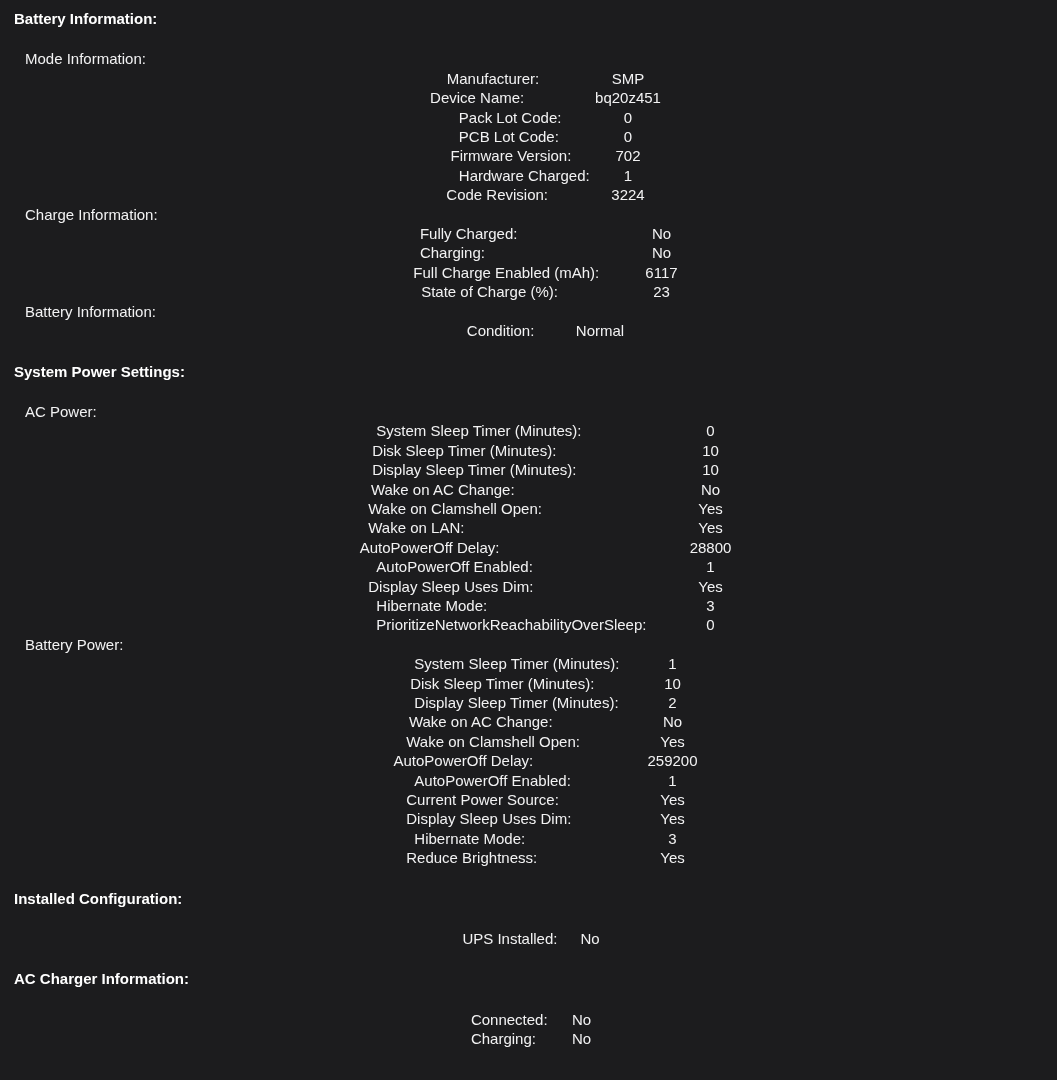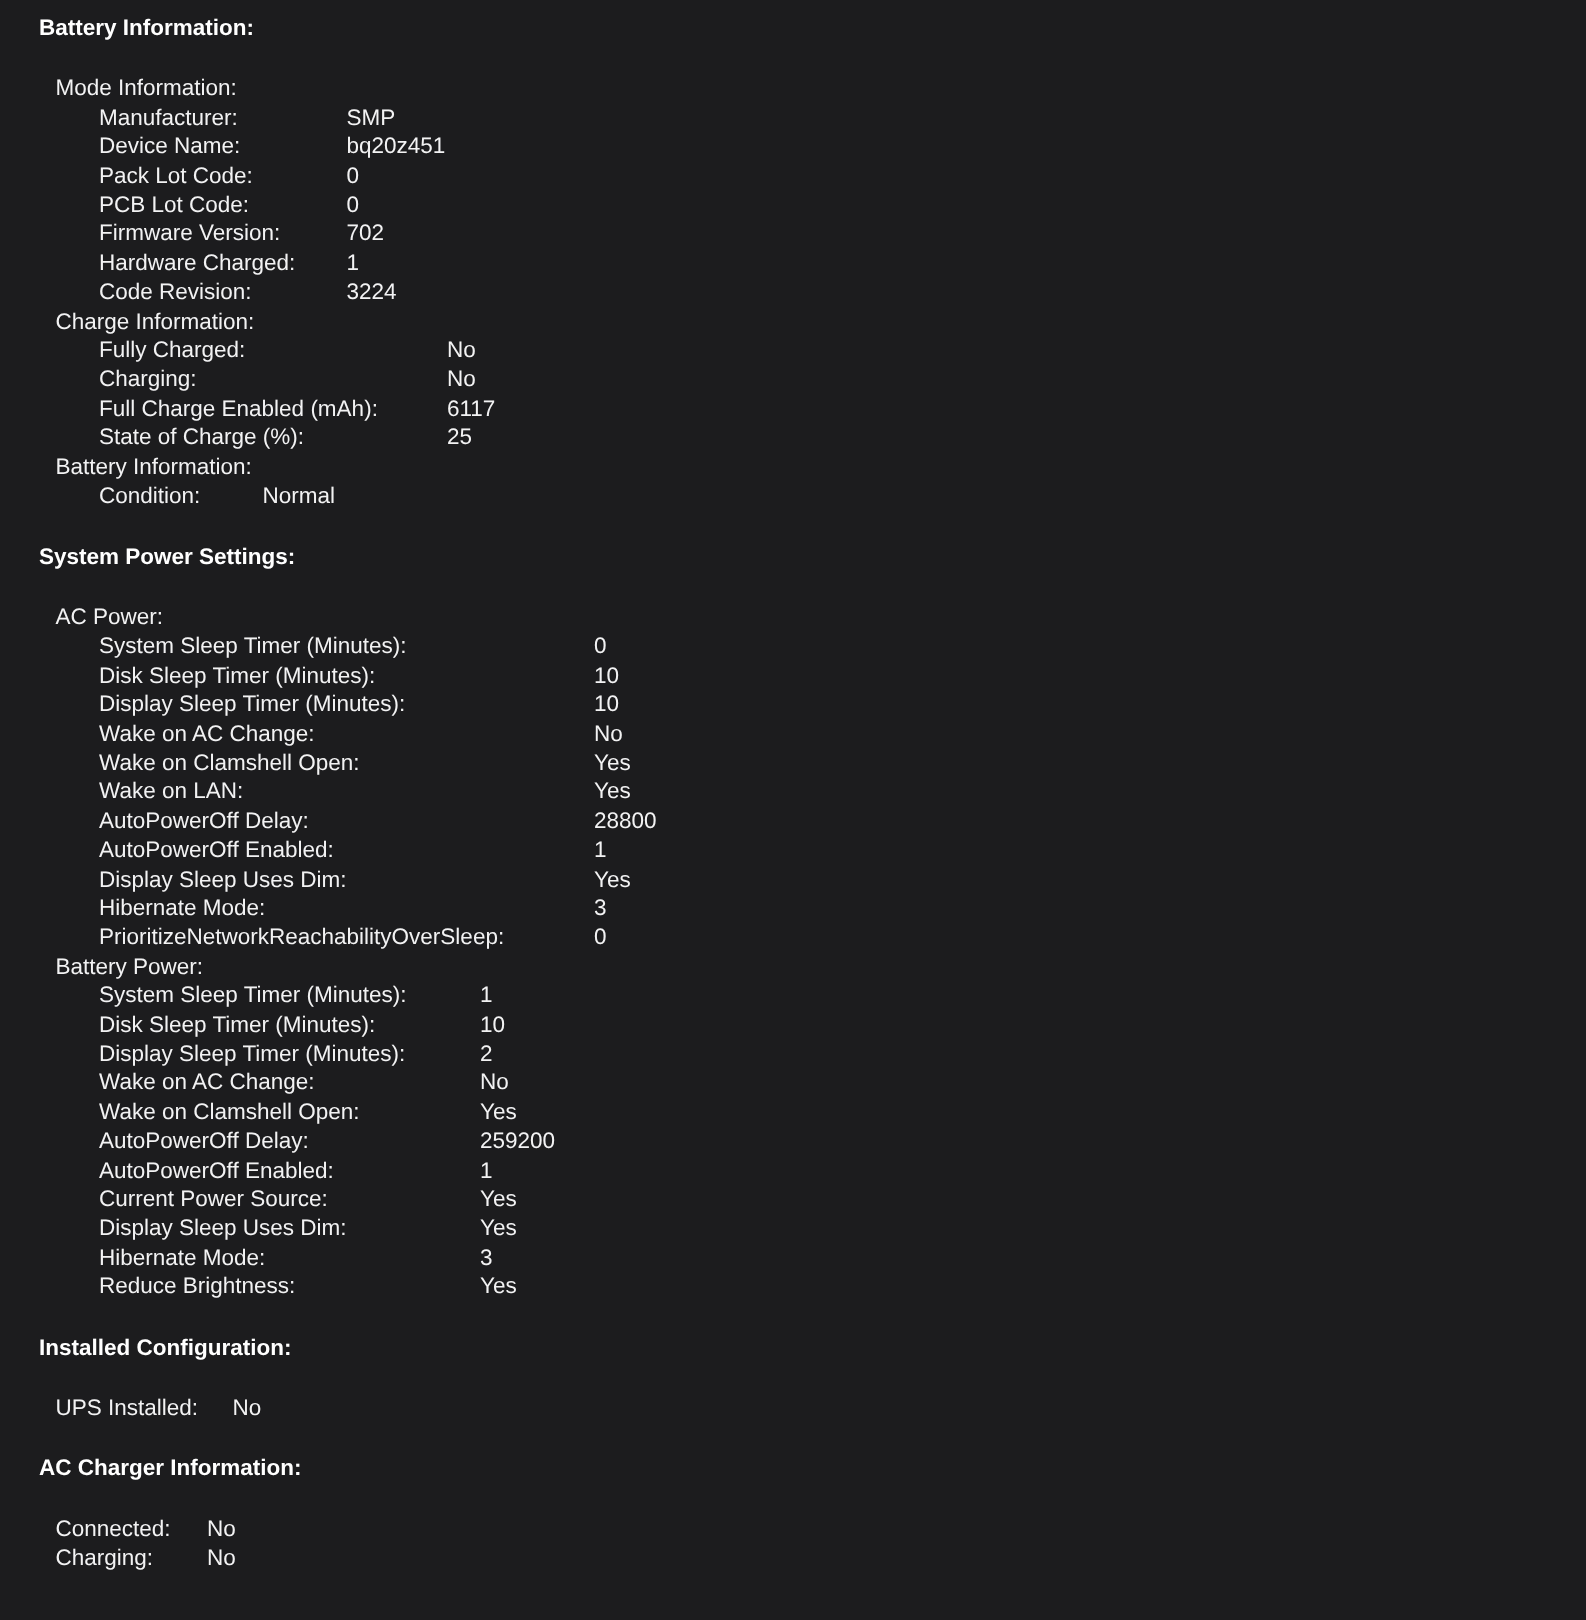--- a/index.html
+++ b/index.html
@@ -14,37 +14,38 @@
     font-family: "Liberation Sans", sans-serif;
     font-size: 15px;
     line-height: 19.4px;
     color: #f2f2f3;
     -webkit-font-smoothing: antialiased;
   }
   .pane {
     box-sizing: border-box;
     width: 1057px;
     height: 1080px;
-    padding: 9px 20px 0 26px;
+    padding: 9px 20px 0 14px;
   }
   .sec-title {
     font-weight: 700;
     color: #ffffff;
     margin: 21px 0 21px 0;
     white-space: pre;
   }
   .sec-title.first { margin-top: 0; }
   .grp-title {
     margin-left: 11px;
     white-space: pre;
   }
   .row {
     display: flex;
     margin-left: 40px;
     white-space: pre;
+    justify-content: center;
   }
   .row .lbl {
     flex: 0 0 var(--lw, 160px);
   }
   .top-rows .row {
     margin-left: 11px;
   }
 </style>
 </head>
 <body>
@@ -65,21 +66,21 @@
       <div class="row"><span class="lbl">Code Revision:</span><span class="val">3224</span></div>
     </div>
   </div>
 
   <div>
     <div class="grp-title">Charge Information:</div>
     <div style="--lw:232px">
       <div class="row"><span class="lbl">Fully Charged:</span><span class="val">No</span></div>
       <div class="row"><span class="lbl">Charging:</span><span class="val">No</span></div>
       <div class="row"><span class="lbl">Full Charge Enabled (mAh):</span><span class="val">6117</span></div>
-      <div class="row"><span class="lbl">State of Charge (%):</span><span class="val">25</span></div>
+      <div class="row"><span class="lbl">State of Charge (%):</span><span class="val">23</span></div>
     </div>
   </div>
 
   <div>
     <div class="grp-title">Battery Information:</div>
     <div style="--lw:109px">
       <div class="row"><span class="lbl">Condition:</span><span class="val">Normal</span></div>
     </div>
   </div>
 

